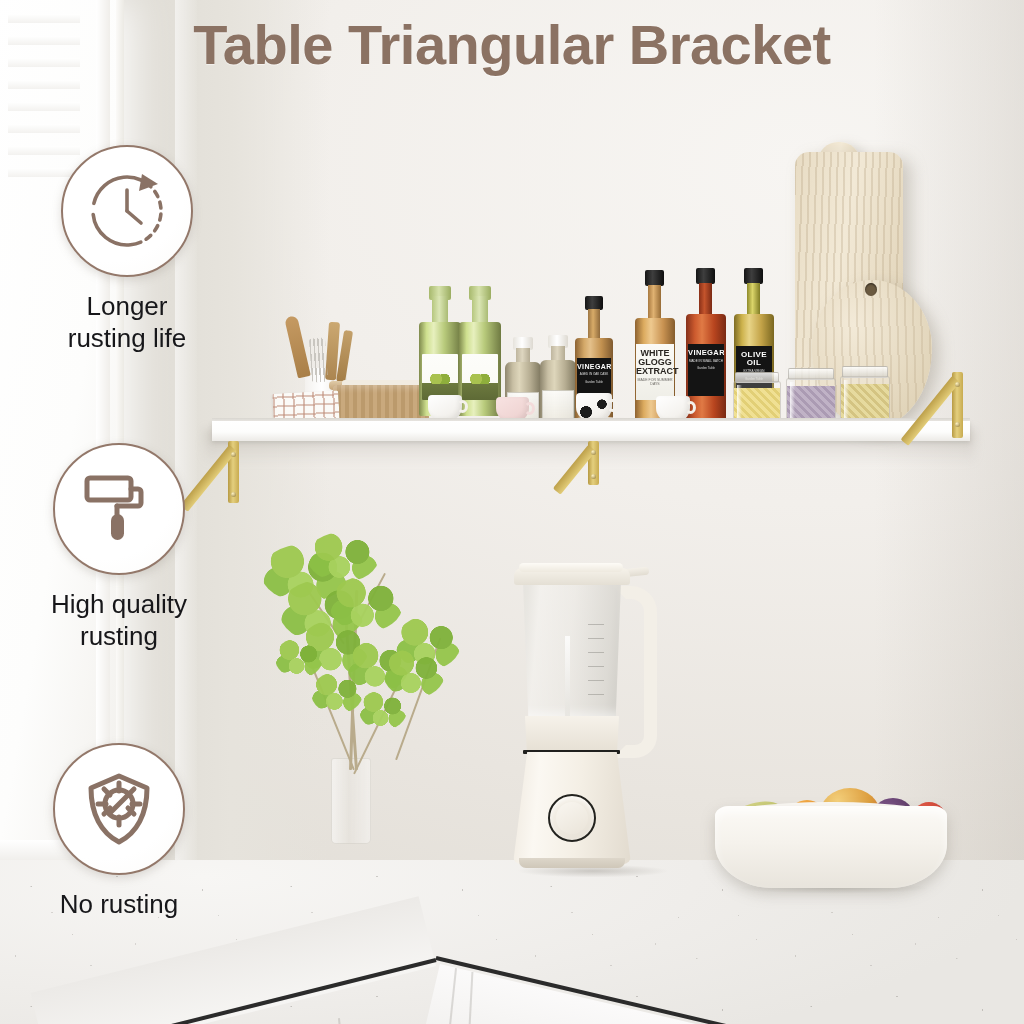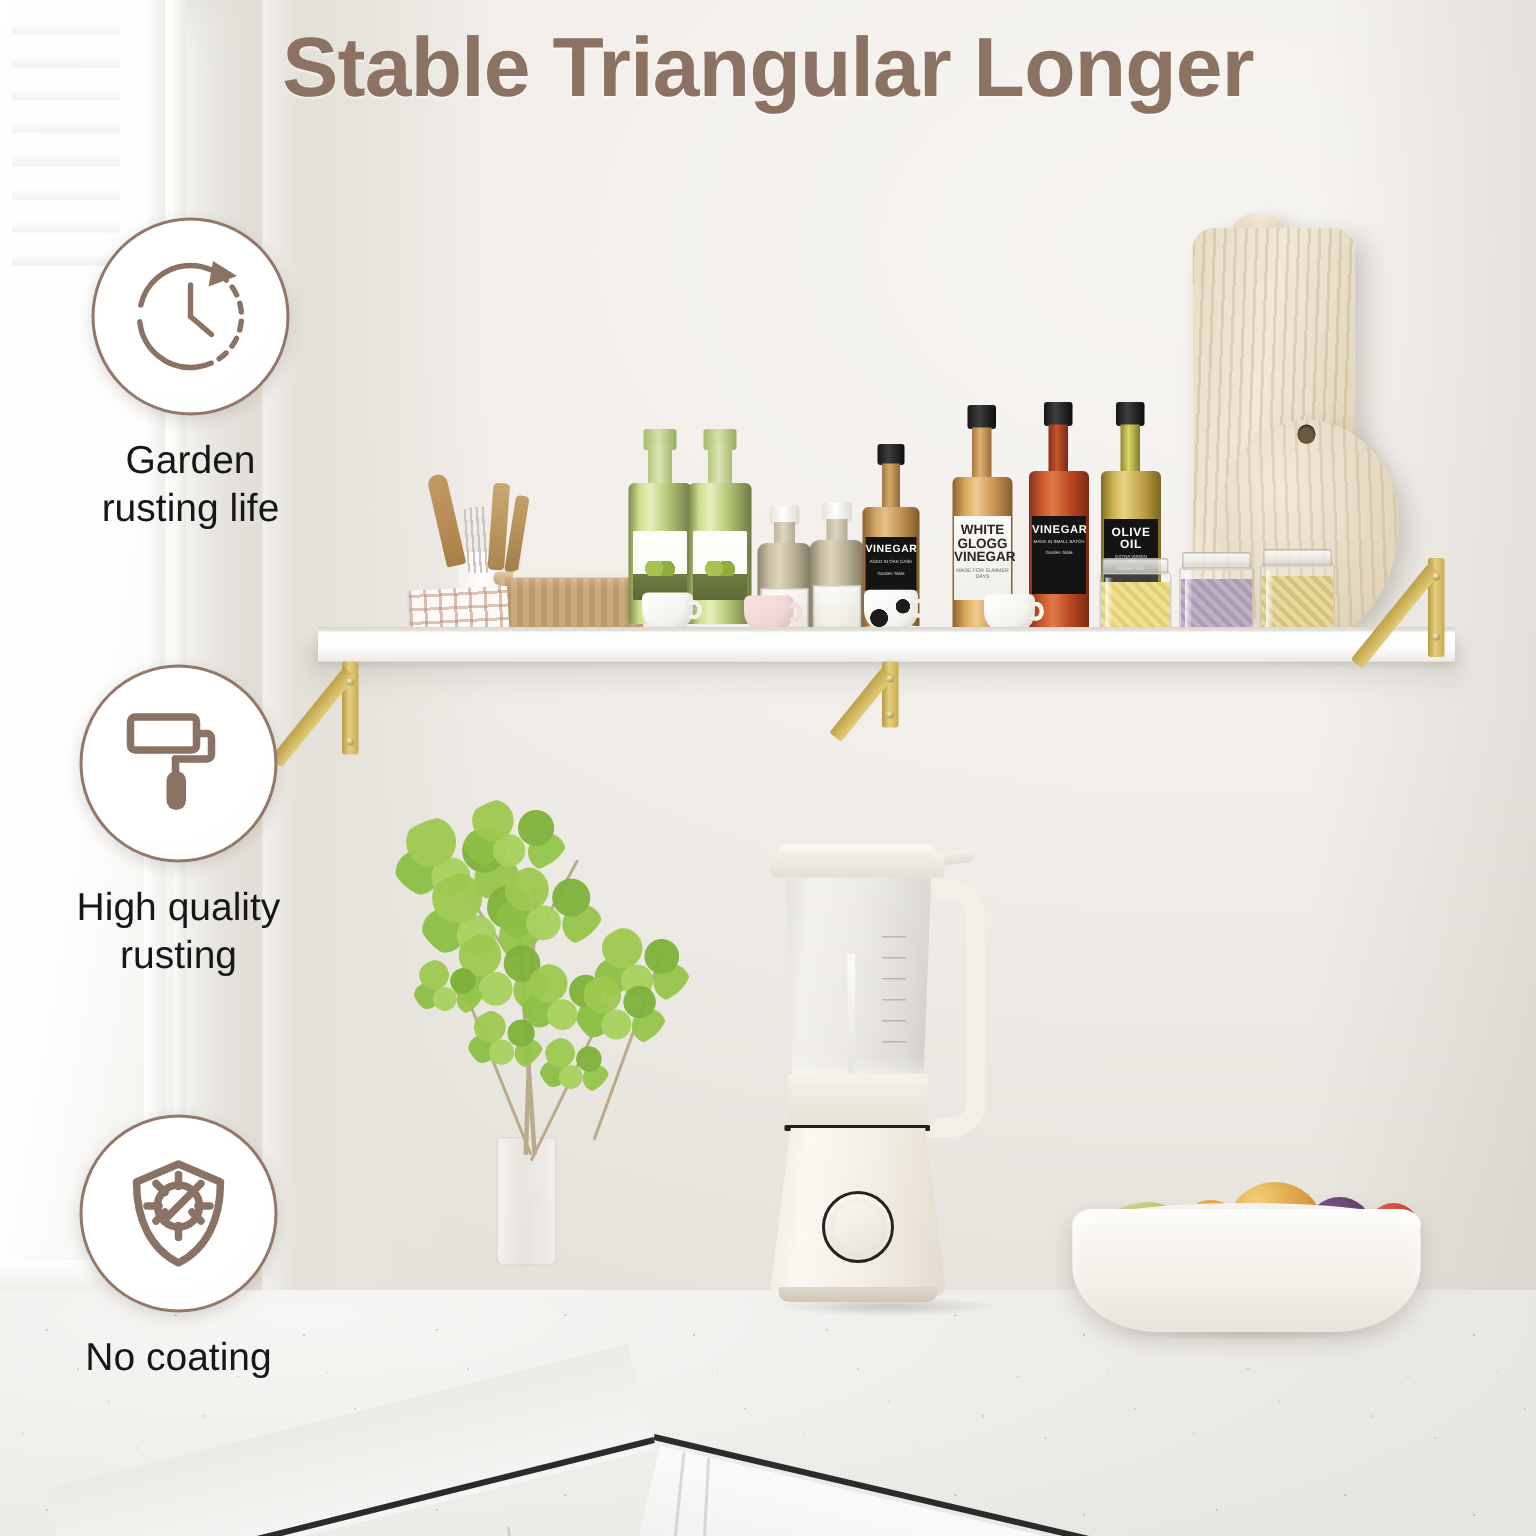--- a/index.html
+++ b/index.html
@@ -551,21 +551,21 @@
 
   <div class="dbottle" style="left:635px; top:270px;">
     <div class="db-cap" style="left:10px; top:0; width:19px; height:16px;"></div>
     <div class="db-neck" style="left:13px; top:15px; width:13px; height:36px;
          background:linear-gradient(90deg,#a8793f,#e0b272 42%,#976c36);"></div>
     <div class="db-body" style="left:0; top:48px; width:40px; height:116px;
          background:linear-gradient(90deg,#8e6230 0%,#dcab5f 22%,#eec98f 40%,#c99352 70%,#855c2c 100%);"></div>
     <div class="wl-label" style="left:1px; top:74px; width:38px; height:56px; padding-top:5px;">
       <div class="t1" style="font-size:9px; white-space:pre-line;">WHITE
 GLOGG
-VINEGAR</div>
+EXTRACT</div>
       <div class="t2">MADE FOR SUMMER DAYS</div>
     </div>
   </div>
 
   <div class="dbottle" style="left:686px; top:268px;">
     <div class="db-cap" style="left:10px; top:0; width:19px; height:16px;"></div>
     <div class="db-neck" style="left:13px; top:15px; width:13px; height:34px;
          background:linear-gradient(90deg,#8a3018,#c4542c 42%,#7b2a14);"></div>
     <div class="db-body" style="left:0; top:46px; width:40px; height:118px;
          background:linear-gradient(90deg,#86301a 0%,#cc5a2e 22%,#e07a45 40%,#b8451f 70%,#7a2a13 100%);"></div>
@@ -727,35 +727,35 @@
     <div class="fruit" style="left:104px; top:8px;  width:62px; height:56px; background:radial-gradient(circle at 30% 24%, #f4d07c, #dc9c3c 55%, #c2513a 95%);"></div>
     <div class="fruit" style="left:156px; top:18px; width:44px; height:42px; background:radial-gradient(circle at 34% 28%, #7d5489, #4a2c53);"></div>
     <div class="fruit" style="left:96px;  top:40px; width:40px; height:34px; background:radial-gradient(circle at 32% 26%, #a8d257, #689c2c);"></div>
     <div class="fruit" style="left:142px; top:44px; width:34px; height:30px; background:radial-gradient(circle at 32% 26%, #f7e463, #d9bf18);"></div>
     <div class="fruit" style="left:176px; top:42px; width:34px; height:32px; background:radial-gradient(circle at 34% 28%, #8b64a0, #553461);"></div>
     <div class="fruit" style="left:196px; top:22px; width:36px; height:38px; background:radial-gradient(circle at 32% 28%, #e8604b, #b82720);"></div>
     <div class="bowl-lip"></div>
     <div class="bowl-body"></div>
   </div>
 
-  <h1 class="title">Stable Triangular Longer</h1>
+  <h1 class="title">Table Triangular Bracket</h1>
 
   <div class="feature f1">
     <div class="circle">
       <span>
         <svg width="86" height="86" viewBox="0 0 86 86">
           <path d="M43 9 A34 34 0 1 0 43 77 A34 34 0 0 0 43 9" fill="none" stroke="#8a7265" stroke-width="3.6" stroke-dasharray="64 6 6 6 6 6 6 6 6 6 6 6 6 6 60" stroke-linecap="round" transform="rotate(-96 43 43)"></path>
           <path d="M43 43 L43 22" stroke="#8a7265" stroke-width="3.6" stroke-linecap="round" fill="none"></path>
           <path d="M43 43 L57 55" stroke="#8a7265" stroke-width="3.6" stroke-linecap="round" fill="none"></path>
           <path d="M58 6 L74 16 L55 23 Z" fill="#8a7265"></path>
         </svg>
       </span>
     </div>
     <div class="feat-label">
-      <div>Garden</div>
+      <div>Longer</div>
       <div>rusting life</div>
     </div>
   </div>
 
   <div class="feature f2">
     <div class="circle">
       <span>
         <svg width="80" height="80" viewBox="0 0 80 80">
           <rect x="8" y="9" width="44" height="22" rx="3" fill="none" stroke="#8a7265" stroke-width="5"></rect>
           <path d="M52 20 h7 a3 3 0 0 1 3 3 v11 a3 3 0 0 1 -3 3 H38" fill="none" stroke="#8a7265" stroke-width="5" stroke-linecap="round"></path>
@@ -784,17 +784,17 @@
             <path d="M25 20 l6 6"></path>
               <path d="M49 39 l6 6"></path>
             <path d="M55 20 l-6 6"></path>
               <path d="M31 39 l-6 6"></path>
           </g>
           <path d="M31 44 L49 26" stroke="#8a7265" stroke-width="5" stroke-linecap="round"></path>
         </svg>
       </span>
     </div>
     <div class="feat-label">
-      <div>No coating</div>
+      <div>No rusting</div>
     </div>
   </div>
 
 </div>
 
 </body></html>

